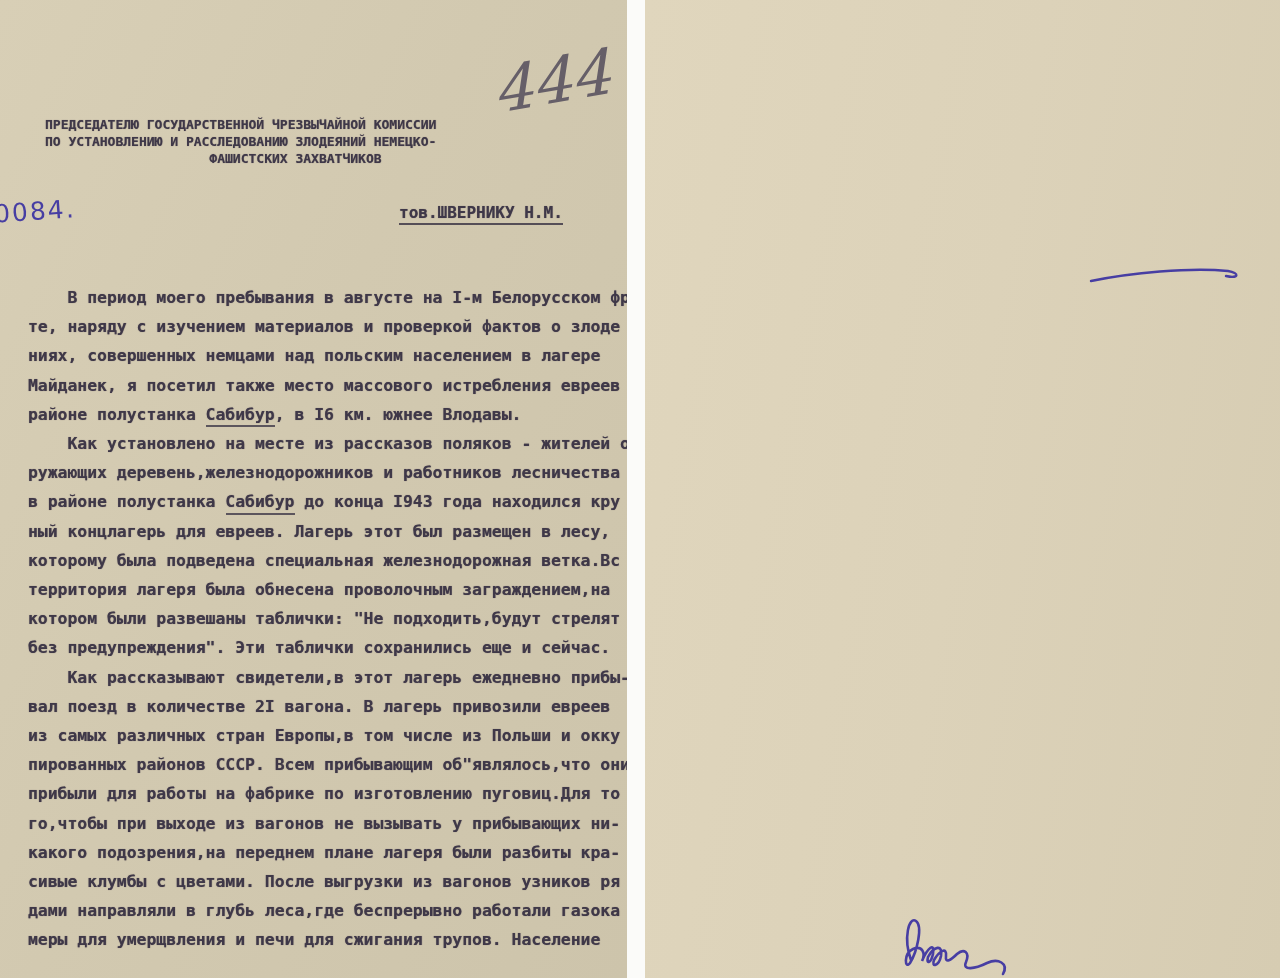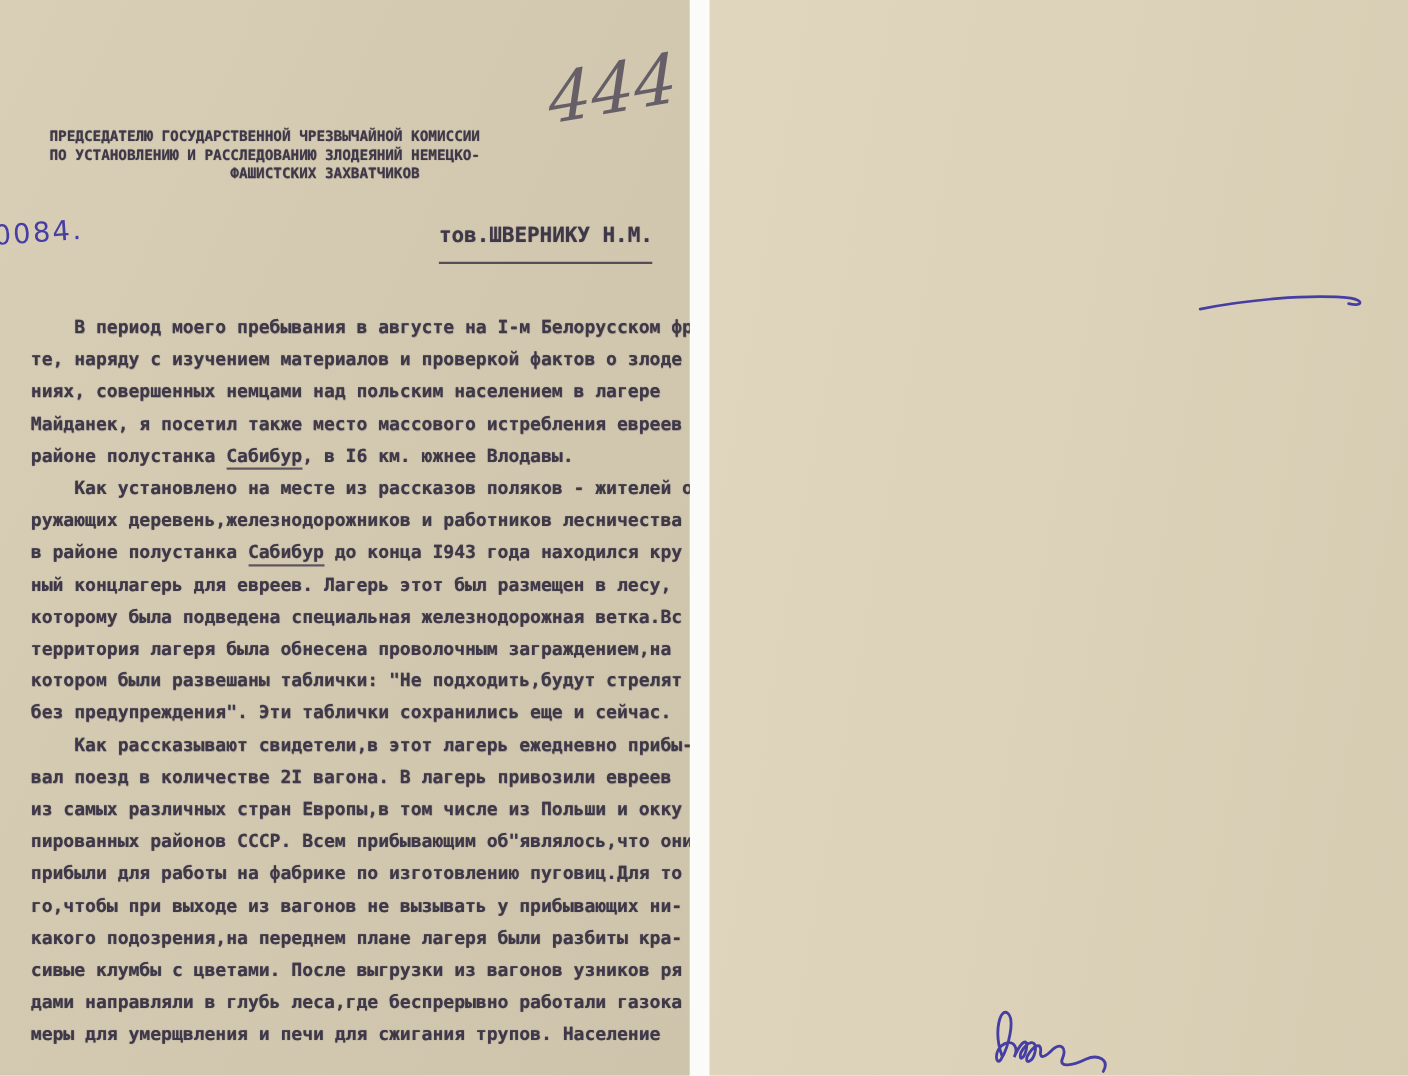--- a/index.html
+++ b/index.html
@@ -5,21 +5,21 @@
   html,body{margin:0;padding:0;}
   body{width:1280px;height:978px;position:relative;background:#fbfbf9;font-family:"DejaVu Sans Mono",monospace;}
   .scan{position:absolute;inset:0;overflow:hidden;}
   .page{position:absolute;top:0;height:978px;overflow:hidden;}
   .page-left{left:0;width:627px;background:linear-gradient(115deg,#d8cfb6 0%,#d2c9b0 45%,#cdc4ab 100%);}
   .page-right{left:645px;width:635px;background:linear-gradient(100deg,#e0d6bd 0%,#dcd2b9 50%,#d6ccb2 100%);}
   .typed{font-family:"DejaVu Sans Mono",monospace;font-weight:bold;color:#3f3848;
          text-shadow:0 0 1px rgba(63,56,72,.55), .4px .4px 0 rgba(63,56,72,.25);
          white-space:pre;position:absolute;}
   .heading{left:45px;top:116px;font-size:13px;line-height:17.2px;letter-spacing:0;text-align:center;}
-  .addressee{left:399px;top:203px;font-size:19px;border-bottom:2px solid rgba(63,56,72,.85);padding-bottom:13px;}
+  .addressee{left:399px;top:203px;font-size:16px;border-bottom:2px solid rgba(63,56,72,.85);padding-bottom:1px;}
   .body-left{left:28px;top:283px;font-size:16.4px;line-height:29.2px;}
   .hand-blue{position:absolute;font-family:"DejaVu Serif",serif;font-style:italic;color:#473ea3;white-space:pre;}
   .stamp-left{left:-6px;top:197px;font-size:25px;transform:rotate(-4deg);letter-spacing:2px;font-style:normal;font-family:"DejaVu Sans",sans-serif;}
   .pencil{position:absolute;font-family:"DejaVu Serif",serif;font-style:italic;color:rgba(86,80,94,.88);white-space:pre;}
   .arch-left{left:498px;top:44px;font-size:62px;transform:rotate(-10deg) skewX(-8deg);}
   .uline{position:absolute;height:2px;background:rgba(63,56,72,.8);}
   .svg-abs{position:absolute;}
 </style>
 </head>
 <body>

